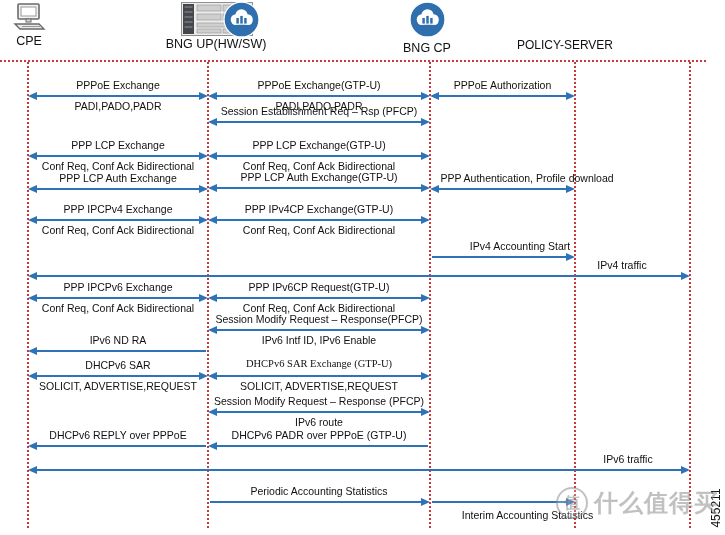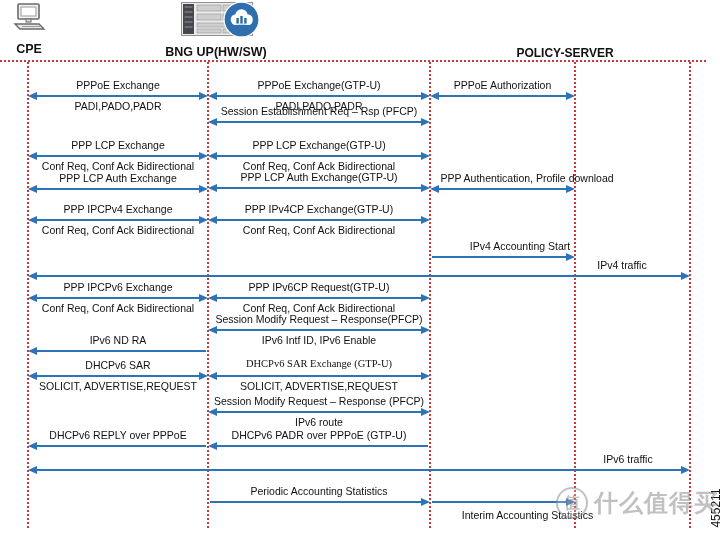--- a/index.html
+++ b/index.html
@@ -2,21 +2,21 @@
 <html><head>
 <meta charset="utf-8">
 <style>
   html,body { margin:0; padding:0; background:#fff; }
   .stage {
     position:relative; width:725px; height:535px; background:#ffffff;
     font-family:"Liberation Sans", sans-serif; overflow:hidden;
   }
   
   .actor { position:absolute; display:flex; flex-direction:column; align-items:center; }
-  .actor-label { font-weight:bold; font-size:12.5px; color:#111; white-space:nowrap; line-height:13px;margin-top:8px; }
+  .actor-label { font-weight:normal; font-size:12.5px; color:#111; white-space:nowrap; line-height:13px; }
   .icon-wrap { position:relative; }
   
   .topline { position:absolute; left:0; top:60px; width:706px; border-top:2px dotted #c43a3a; }
   .lifeline { position:absolute; top:62px; height:466px; width:0; border-left:2px dotted #c43a3a; }
   
   .msg-line { position:absolute; height:2px; background:#2e73b8; }
   .ah { position:absolute; width:0; height:0; top:-3.5px;
         border-top:4.5px solid transparent; border-bottom:4.5px solid transparent; }
   .ah-r { right:-2px; border-left:9px solid #2e73b8; }
   .ah-l { left:-2px;  border-right:9px solid #2e73b8; }
@@ -83,20 +83,39 @@
         <g fill="#2f6fae">
           <rect x="13" y="16.5" width="2.4" height="5.5"></rect>
           <rect x="16.8" y="14.5" width="2.4" height="7.5"></rect>
           <rect x="20.6" y="16.5" width="2.4" height="5.5"></rect>
         </g>
       </svg>
     </span>
     <span class="actor-label">BNG UP(HW/SW)</span>
   </div>
 
+  <div class="actor" style="left:397px; top:1px; width:60px;">
+    <span class="icon-wrap">
+      <svg width="37" height="37" viewBox="0 0 36 36">
+        <circle cx="18" cy="18" r="17" fill="#2f6fae" stroke="#ffffff" stroke-width="1.2"></circle>
+        <g fill="#ffffff">
+          <circle cx="12.5" cy="18" r="5"></circle>
+            <circle cx="18" cy="14" r="6"></circle>
+            <circle cx="24" cy="18" r="5"></circle>
+          <rect x="8.5" y="17" width="20" height="6" rx="3"></rect>
+        </g>
+        <g fill="#2f6fae">
+          <rect x="13" y="16.5" width="2.4" height="5.5"></rect>
+          <rect x="16.8" y="14.5" width="2.4" height="7.5"></rect>
+          <rect x="20.6" y="16.5" width="2.4" height="5.5"></rect>
+        </g>
+      </svg>
+    </span>
+    <span class="actor-label">BNG CP</span>
+  </div>
 
   <div class="actor" style="left:515px; top:39px; width:100px;">
     <span class="actor-label" style="font-size:12px;">POLICY-SERVER</span>
   </div>
 
 
   <div class="topline"></div>
 
   <div id="dyn-layer">
       <div class="lifeline" style="left: 27px; border-left-color: rgb(196, 58, 58);"></div>

